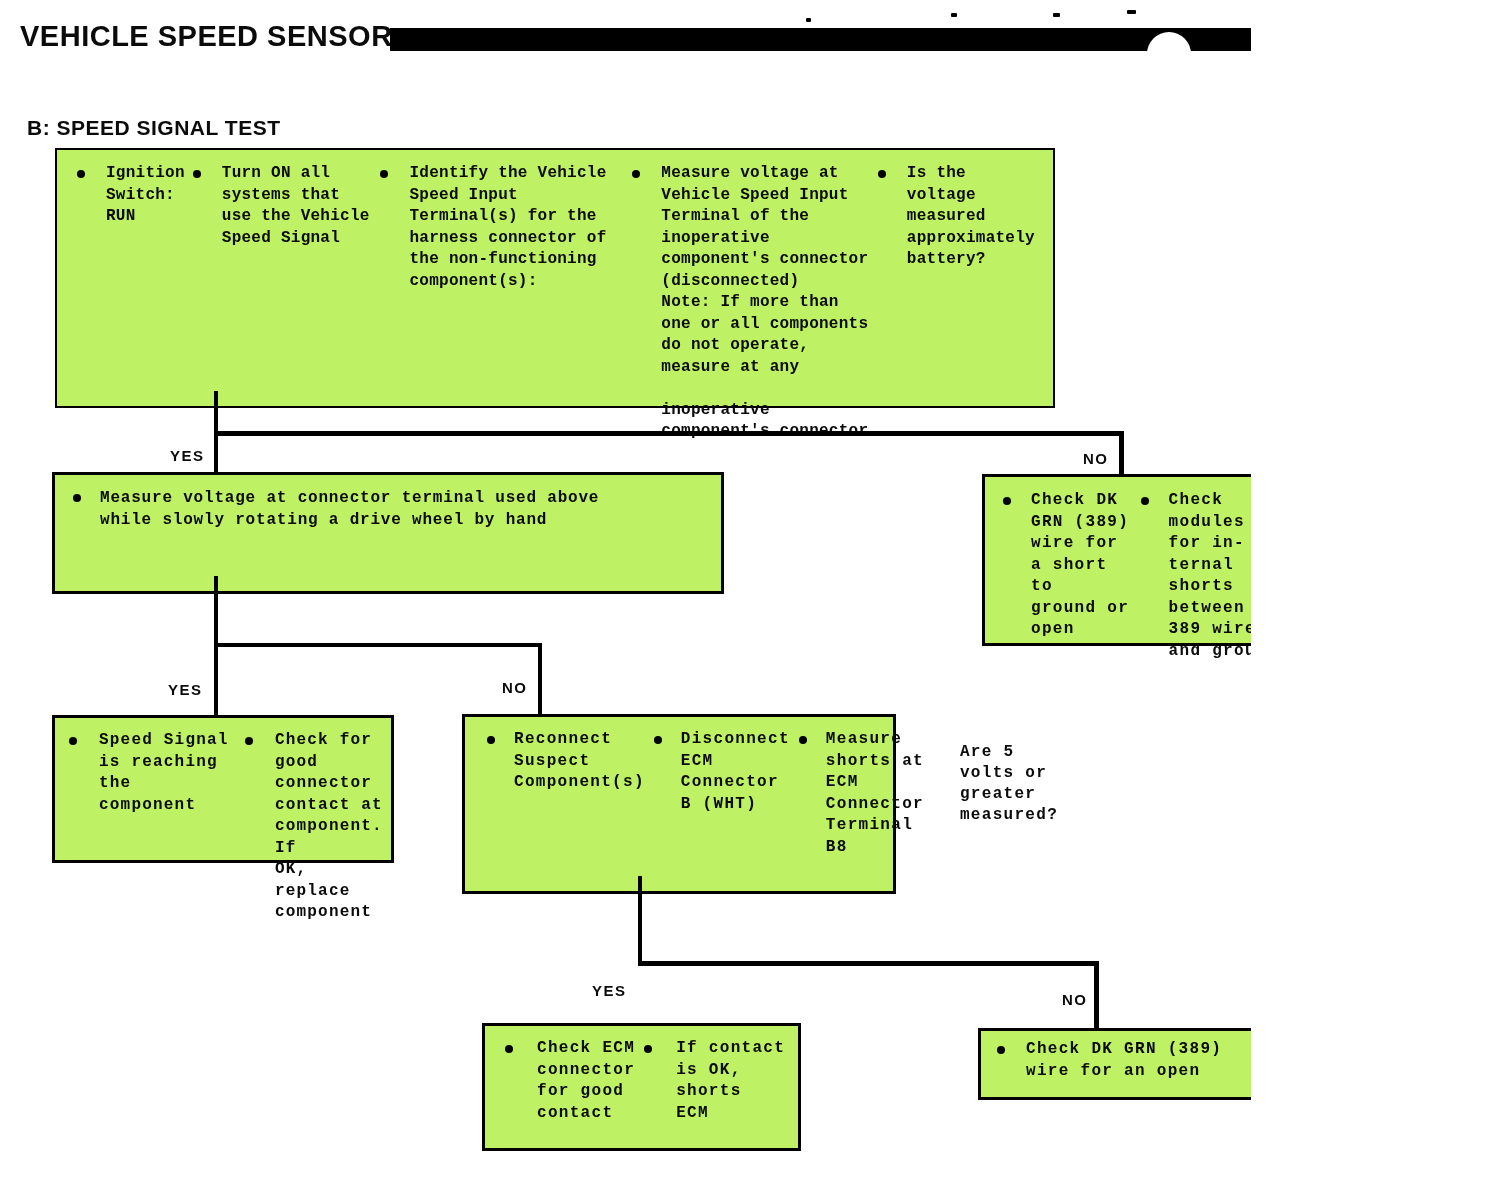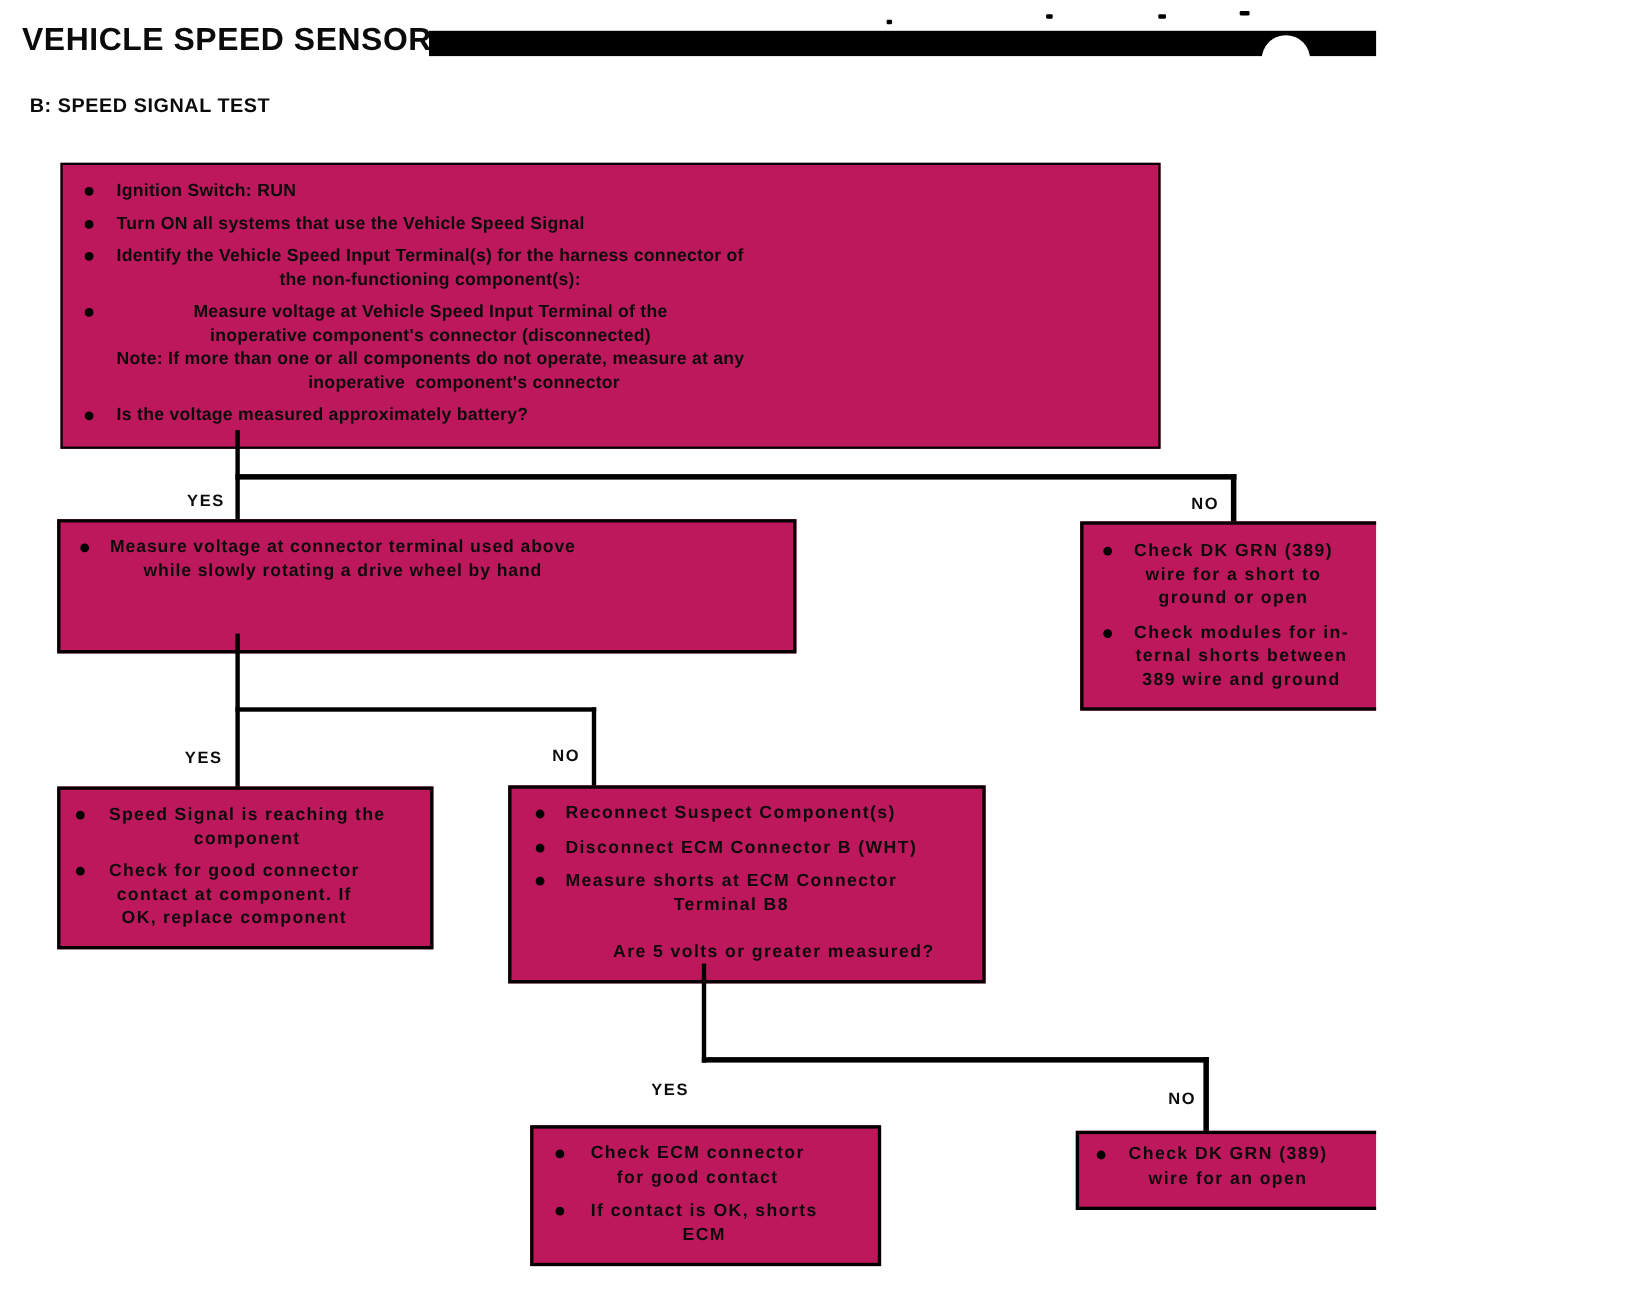--- a/index.html
+++ b/index.html
@@ -4,21 +4,20 @@
 <style>
   html, body { margin: 0; padding: 0; background: #ffffff; }
   .page {
     position: relative;
     width: 1251px;
     height: 1184px;
     background: #ffffff;
     font-family: "Liberation Sans", sans-serif;
     color: #0b0b0b;
     overflow: hidden;
-    text-align: center;
   }
 
   
   .page-title {
     position: absolute; left: 20px; top: 20px;
     font-size: 29px; font-weight: 700; letter-spacing: 0.5px;
     white-space: nowrap;
   }
   .header-bar {
     position: absolute; left: 390px; top: 28px;
@@ -26,30 +25,30 @@
   }
   .notch { position: absolute; background: #ffffff; border-radius: 50%; }
   .notch-1 { left: 757px; top: 4px;  width: 44px; height: 44px; }
   .speck { position: absolute; background: #000; border-radius: 1px; }
   .spk1 { left: 806px;  top: 18px; width: 5px; height: 4px; }
   .spk2 { left: 951px;  top: 13px; width: 6px; height: 4px; }
   .spk3 { left: 1053px; top: 13px; width: 7px; height: 4px; }
   .spk4 { left: 1127px; top: 10px; width: 9px; height: 4px; }
 
   .section-heading {
-    position: absolute; left: 27px; top: 86px;
-    font-size: 18px; font-weight: 700; letter-spacing: 0.5px;
+    position: absolute; left: 27px; top: 116px;
+    font-size: 21px; font-weight: 700; letter-spacing: 0.5px;
     white-space: nowrap;
   }
 
   
   .flow-box {
-    position: absolute; background: #be185d;
+    position: absolute; background: #bef264;
     border: 3px solid #000;
-    display: flex; flex-direction: column;
+    display: flex; flex-direction: row; font-family: Liberation Mono, monospace;
   }
   .brow { display: flex; align-items: flex-start; }
   .bullet {
     flex: none; width: 8px; height: 8px; border-radius: 50%;
     background: #000; margin-top: 7px;
   }
   .btext {
     white-space: pre-wrap;
     font-size: 16px; line-height: 21.5px; font-weight: 700;
   }

